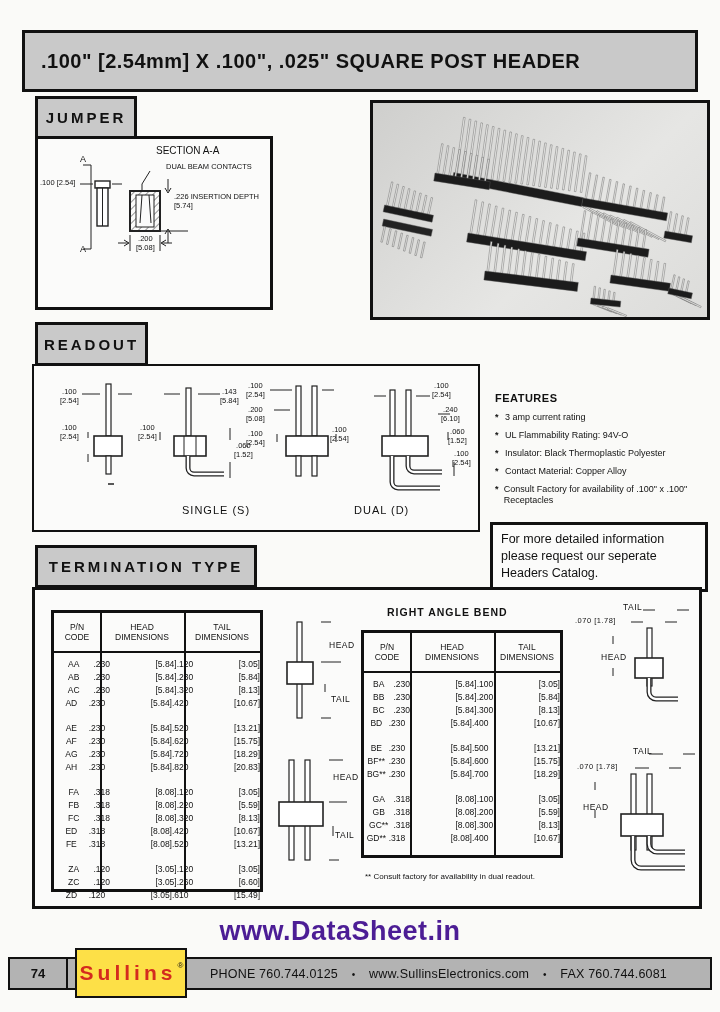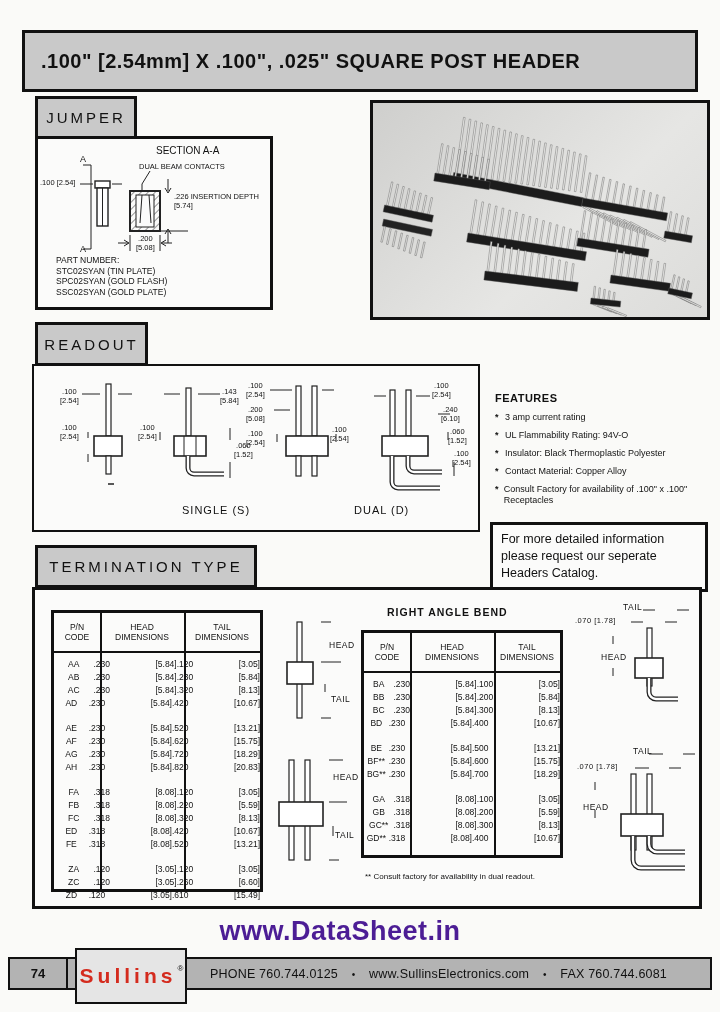--- a/index.html
+++ b/index.html
@@ -2,21 +2,21 @@
 <html><head>
 <meta charset="utf-8">
 <style>
   * { margin:0; padding:0; box-sizing:border-box; }
   html,body { background:#e9e9e7; }
   body { font-family:"Liberation Sans", sans-serif; color:#111; }
   #page { position:relative; width:720px; height:1012px; background:#fafaf8; margin:0 auto; overflow:hidden; }
 
   .graybox { background:#c9c9c9; border:3px solid #111; }
   .tab { position:absolute; display:flex; align-items:center; justify-content:center;
-         font-weight:normal; letter-spacing:3px; z-index:3; }
+         font-weight:bold; letter-spacing:3px; z-index:3; }
 
   
   #title-bar { position:absolute; left:22px; top:30px; width:676px; height:62px;
                display:flex; align-items:center; padding-left:16px;
                font-size:20px; font-weight:bold; letter-spacing:.5px; }
 
   
   #jumper-tab { left:35px; top:96px; width:102px; height:43px; font-size:15px; }
   #jumper-box { position:absolute; left:35px; top:136px; width:238px; height:174px;
                 background:#fbfbfa; border:3px solid #111; z-index:2; }
@@ -69,22 +69,22 @@
 
   .ht-label { position:absolute; font-size:8.5px; letter-spacing:.5px; }
 
   
   #watermark { position:absolute; left:195px; top:916px; width:290px; text-align:center;
                font-size:27px; font-weight:bold; color:#4c1d95; letter-spacing:.5px; }
   #footer-bar { position:absolute; left:8px; top:957px; width:704px; height:33px;
                 background:#b3b3b3; border:2px solid #111; display:flex; align-items:center; }
   #page-number { width:58px; text-align:center; font-weight:bold; font-size:13px;
                  border-right:2px solid #111; align-self:stretch; display:flex; align-items:center; justify-content:center; }
-  #sullins-logo { position:absolute; left:75px; top:948px; width:112px; height:56px;
-                  background:#e5e5e5; border:2px solid #111; z-index:4;
+  #sullins-logo { position:absolute; left:75px; top:948px; width:112px; height:50px;
+                  background:#fde047; border:2px solid #111; z-index:4;
                   display:flex; align-items:center; justify-content:center; }
   #sullins-logo .brand { color:#d42b1e; font-size:21px; font-weight:bold; letter-spacing:4px; }
   #sullins-logo .reg { color:#111; font-size:8px; vertical-align:top; position:relative; top:-8px; left:1px; }
   #footer-text { position:absolute; left:200px; font-weight:normal; font-size:12.5px; letter-spacing:.2px; white-space:nowrap; }
   #footer-text .sep { margin:0 10px; font-size:10px; }
 </style>
 </head>
 <body>
 
 <div id="page">
@@ -126,36 +126,28 @@
       <polyline points="127,95 130,90 133,95" fill="none" stroke="#222" stroke-width="1"></polyline>
 
       <line x1="92" y1="96" x2="92" y2="112" stroke="#222" stroke-width="1"></line>
       <line x1="122" y1="96" x2="122" y2="112" stroke="#222" stroke-width="1"></line>
       <line x1="80" y1="104" x2="90" y2="104" stroke="#222" stroke-width="1"></line>
       <line x1="124" y1="104" x2="134" y2="104" stroke="#222" stroke-width="1"></line>
       <polyline points="86,101 91,104 86,107" fill="none" stroke="#222" stroke-width="1"></polyline>
       <polyline points="128,101 123,104 128,107" fill="none" stroke="#222" stroke-width="1"></polyline>
     </svg>
     <div class="tinytext" style="left: 118px; top: 8px; font-size: 10px; white-space: pre-line;">SECTION A-A</div>
-    <div class="tinytext" style="left: 101px; top: 24px; white-space: pre-line;">DUAL BEAM CONTACTS</div>
+    <div class="tinytext" style="left: 128px; top: 24px; white-space: pre-line;">DUAL BEAM CONTACTS</div>
     <div class="tinytext" style="left: 42px; top: 16px; font-size: 9px; white-space: pre-line;">A</div>
     <div class="tinytext" style="left: 42px; top: 106px; font-size: 9px; white-space: pre-line;">A</div>
     <div class="tinytext" style="left: 2px; top: 40px; white-space: pre-line;">.100 [2.54]</div>
     <div class="tinytext" style="left: 136px; top: 54px; width: 92px; white-space: pre-line;">.226 INSERTION DEPTH
 [5.74]</div>
     <div class="tinytext" style="left: 98px; top: 96px; text-align: center; white-space: pre-line;">.200
 [5.08]</div>
-    <div id="part-numbers">
-      <div>PART NUMBER:</div>
-      <div>
-          <div>STC02SYAN (TIN PLATE)</div>
-          <div>SPC02SYAN (GOLD FLASH)</div>
-          <div>SSC02SYAN (GOLD PLATE)</div>
-        </div>
-    </div>
   </div>
 
   <div id="photo">
     <svg width="334" height="214" viewBox="0 0 334 214">
       <g stroke="#555" stroke-width="0.4">
 
         <g transform="translate(88,18) rotate(8)">
           <g fill="#f2f2f0">
               <rect x="0" y="0" width="150" height="0"></rect>
             <rect x="2" y="-4" width="1.6" height="58"></rect>

